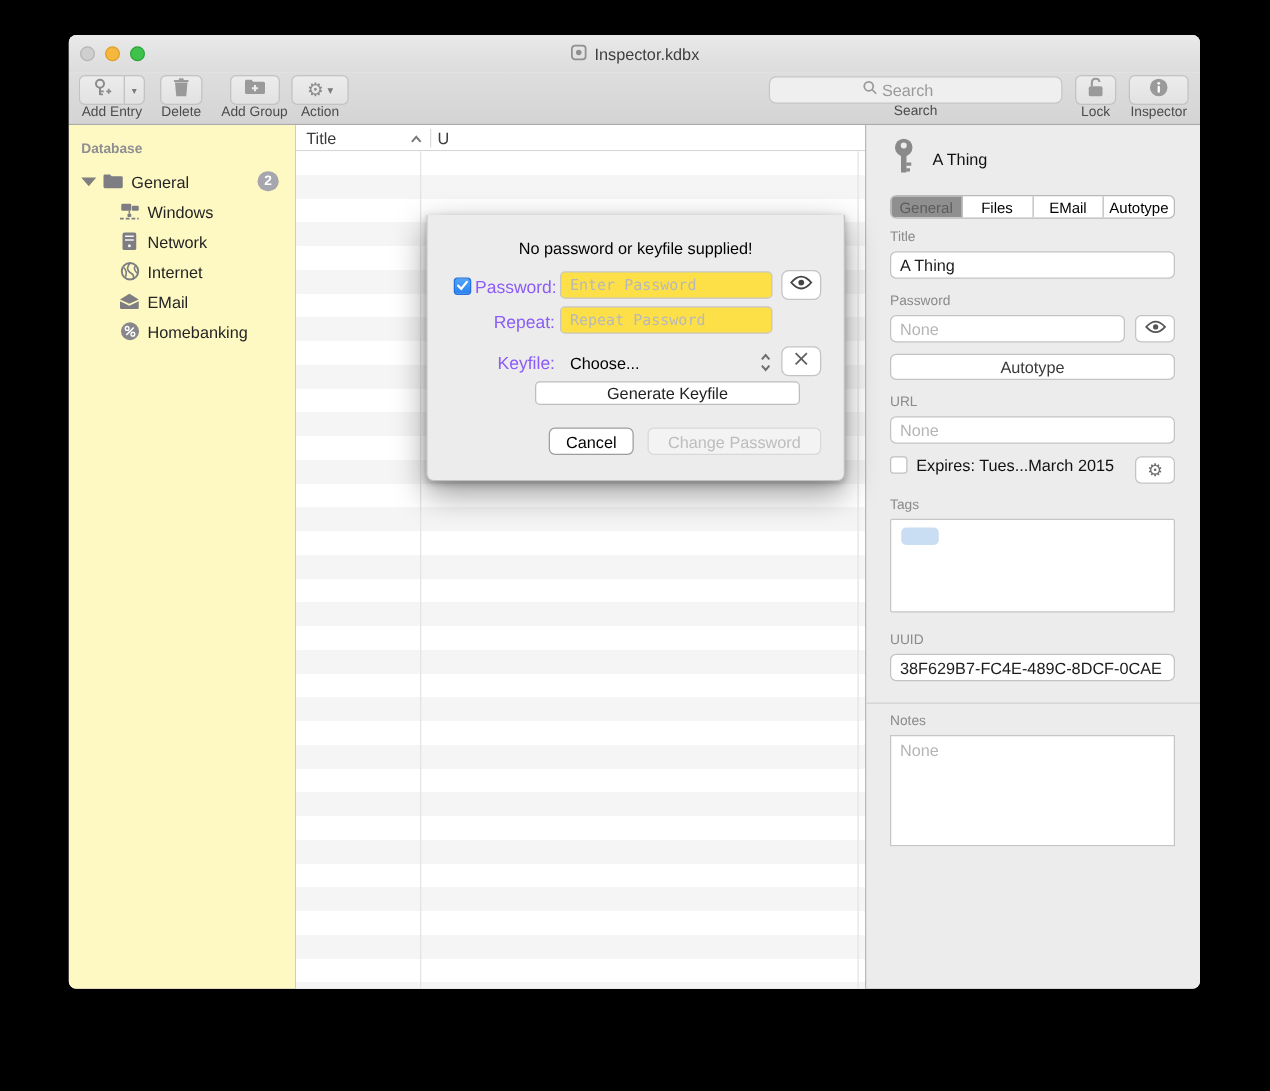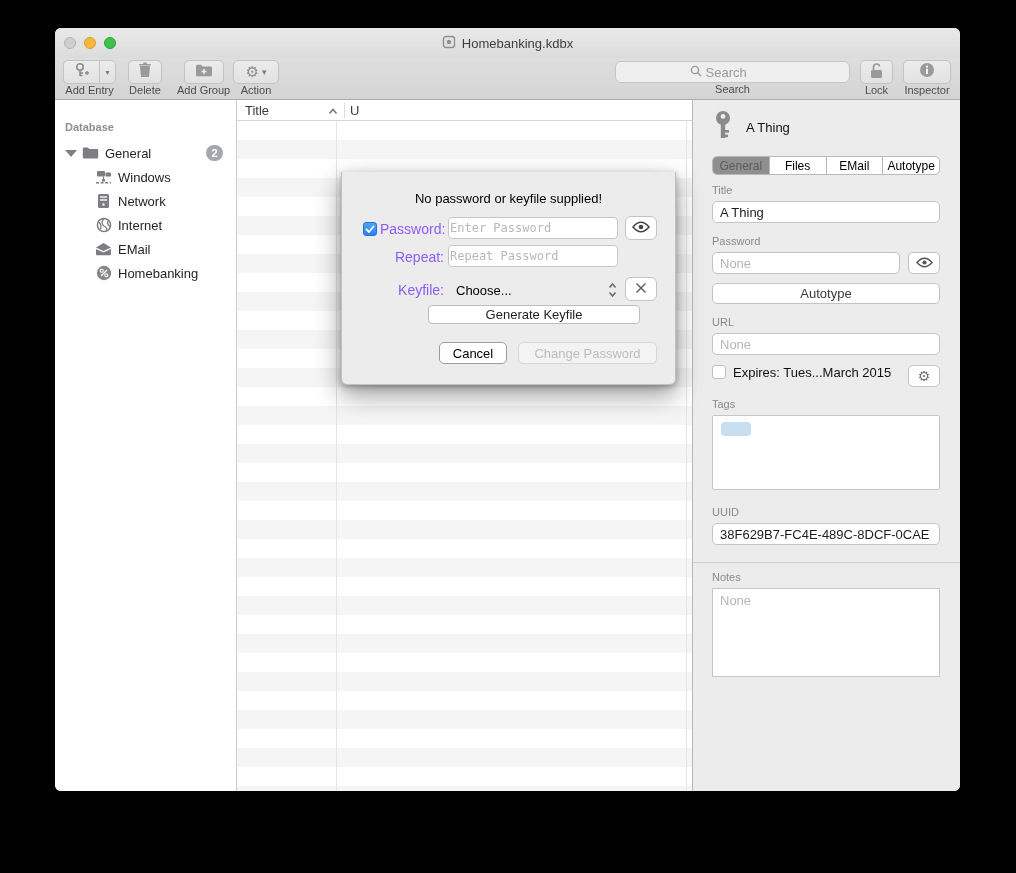--- a/index.html
+++ b/index.html
@@ -40,21 +40,21 @@
           border-radius:6px; display:flex; align-items:center; justify-content:center; gap:4px; }
   .searchfield input { border:none; outline:none; background:transparent; width:70px;
           font-size:13px; color:#444; }
   .searchfield input::placeholder { color:#9a9a9a; }
   .arrow-down { font-size:9px; color:#7a7a7a; }
 
   
   .content { position:relative; display:flex; height:691px; }
 
   
-  .sidebar { width:182px; background:#ffffff; border-right:1px solid #cdcdcd; padding-top:21px; }
+  .sidebar { width:182px; background:#fef9c3; border-right:1px solid #cdcdcd; padding-top:13px; }
   .side-header { font-size:11px; font-weight:bold; color:#8e8e93; padding-left:10px; margin-bottom:8px; }
   .side-item { height:24px; display:flex; align-items:center; font-size:13px; color:#242424; position:relative; }
   .side-item .disclosure { width:0; height:0; border-left:6px solid transparent; border-right:6px solid transparent;
           border-top:7px solid #7f7f7f; margin-left:10px; }
   .side-item .sicon { width:17px; height:17px; display:flex; align-items:center; justify-content:center; }
   .side-item.top .sicon { margin-left:5px; }
   .side-item.child .sicon { margin-left:40px; }
   .side-item .slabel { margin-left:6px; }
   .badge { position:absolute; right:13px; top:4px; min-width:17px; height:16px; border-radius:9px;
           background:#a6a6ae; color:#fff; font-size:11px; font-weight:bold;
@@ -111,22 +111,22 @@
            background:#ececec; border:1px solid rgba(0,0,0,.18); border-top:none;
            border-radius:0 0 6px 6px;
            box-shadow:0 10px 26px rgba(0,0,0,.4), 0 2px 6px rgba(0,0,0,.25); z-index:5; }
   .sheet-msg { position:absolute; top:19px; left:0; right:0; text-align:center;
            font-size:13px; color:#000; }
   .drow { position:absolute; height:24px; display:flex; align-items:center; }
   .dlabel { font-size:14px; color:#8b5cf6; }
   .cbx-checked { width:14px; height:14px; border-radius:3px;
            background:linear-gradient(#51a4f7,#2b82ef); border:1px solid #2471dd;
            display:flex; align-items:center; justify-content:center; flex:none; }
-  .dinput { position:absolute; width:170px; height:22px; background:#ffffff; border:1px solid #c6c6c6;
-           border-radius:4px; padding:0 1px; font-family:"DejaVu Sans Mono",monospace;
+  .dinput { position:absolute; width:170px; height:22px; background:#fde047; border:1px solid #c6c6c6;
+           border-radius:4px; padding:0 7px; font-family:"DejaVu Sans Mono",monospace;
            font-size:12px; color:#333; outline:none; }
   .dinput::placeholder { color:#b8b8b8; }
   .dsqbtn { position:absolute; width:32px; height:24px; background:#fff; border:1px solid #c3c3c3;
            border-radius:6px; display:flex; align-items:center; justify-content:center; }
   .popup-label { font-size:13px; color:#000; }
   .genkeybtn { position:absolute; left:86px; top:133px; width:212px; height:19px;
            background:#fff; border:1px solid #bdbdbd; border-radius:4px; font-size:13px; color:#222;
            display:flex; align-items:center; justify-content:center; }
   .btn-cancel { position:absolute; left:97px; top:170px; width:68px; height:22px;
            background:#fff; border:1px solid #9d9d9d; border-radius:5px; font-size:13px; color:#000;
@@ -147,21 +147,21 @@
         <div class="light minimize"></div>
         <div class="light zoom"></div>
       </div>
       <div class="titlewrap">
         <span>
           <svg width="14" height="14" viewBox="0 0 14 14">
               <rect x="1.5" y="1.5" width="11" height="11" rx="2.5" fill="none" stroke="#8f8f8f" stroke-width="1.4"></rect>
               <circle cx="7" cy="7" r="2.2" fill="#8f8f8f"></circle>
             </svg>
         </span>
-        <span>Homebanking.kdbx</span>
+        <span>Inspector.kdbx</span>
       </div>
     </div>
 
     <div class="toolbar">
       <div class="tstack" style="left:8px; top:2px;">
         <div class="split">
           <div class="seg-main">
             <span>
               <svg width="16" height="16" viewBox="0 0 16 16">
                   <circle cx="6" cy="5" r="3.2" fill="none" stroke="#8b8b8b" stroke-width="1.6"></circle>

